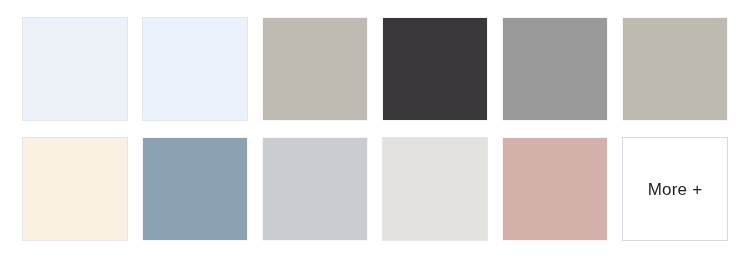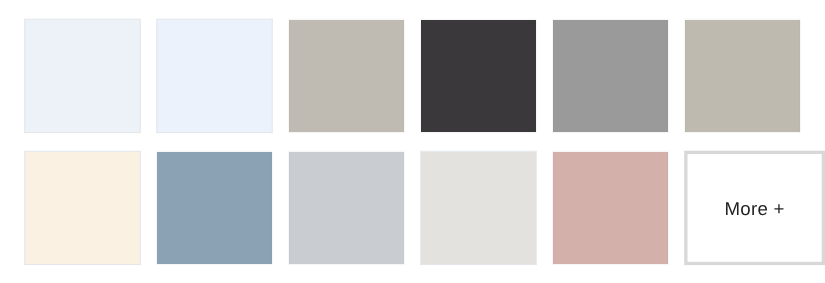--- a/index.html
+++ b/index.html
@@ -43,25 +43,25 @@
   
   .swatch.light-edge {
     border: 1px solid #e3e6ea;
   }
 
   .swatch.no-edge {
     border: 1px solid rgba(0, 0, 0, 0.04);
   }
 
   .swatch-more {
-    width: 128px;
+    width: 106px;
     height: 104px;
     box-sizing: border-box;
     background: #ffffff;
-    border: 3px solid #fca5a5;
+    border: 1px solid #fca5a5;
     display: flex;
     align-items: center;
     justify-content: center;
     cursor: pointer;
   }
 
   .swatch-more-label {
     font-family: "Liberation Sans", sans-serif;
     font-size: 17px;
     font-weight: 400;

